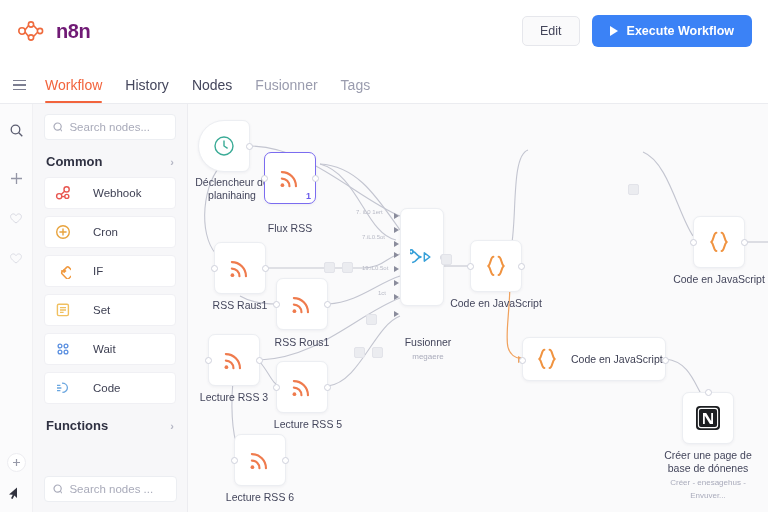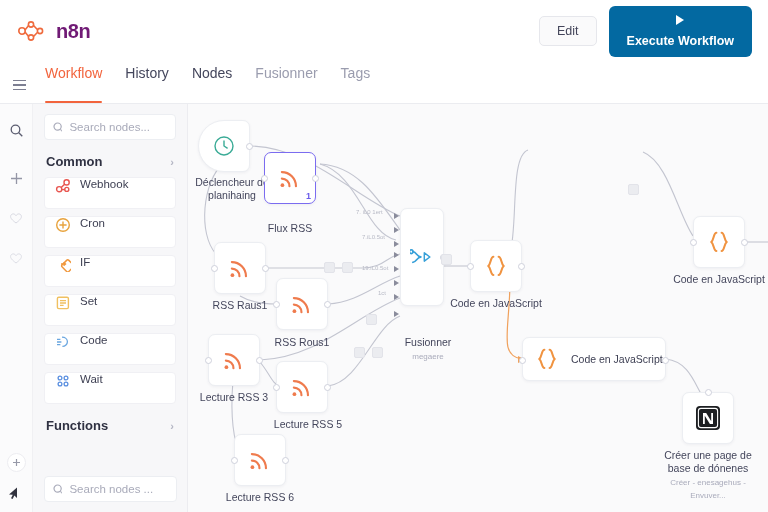--- a/index.html
+++ b/index.html
@@ -20,42 +20,41 @@
   .logo-wrap { display: flex; align-items: center; gap: 9px; margin-left: 17px; }
   .logo-mark { width: 30px; height: 26px; position: relative; }
   .logo-text { font-size: 20px; font-weight: 700; color: #701a75; letter-spacing: -0.4px; }
   .topbar-right { margin-left: auto; display: flex; align-items: center; gap: 12px; margin-right: 16px; }
   .btn-edit {
     background: #fafafb; border: 1px solid #e6e7ec; border-radius: 5px;
     font-size: 12.5px; color: #43455a; padding: 7px 17px; cursor: pointer;
     font-family: "Liberation Sans", sans-serif;
   }
   .btn-exec {
-    background: #0369a1; border: none; border-radius: 6px;
+    background: #3b82f6; border: none; border-radius: 6px;
     font-size: 12.5px; color: #fff; padding: 9px 18px; cursor: pointer;
     display: flex; align-items: center; gap: 9px; font-weight: 600;
     font-family: "Liberation Sans", sans-serif;
-    flex-direction: column;
   }
   .play-tri {
     width: 0; height: 0; border-left: 8px solid #fff;
     border-top: 5px solid transparent; border-bottom: 5px solid transparent;
   }
 
   
   .tabbar {
     position: absolute; top: 62px; left: 0; width: 768px; height: 42px;
     background: #fff; border-bottom: 1px solid #ebecf0;
     display: flex; align-items: flex-end; z-index: 29;
   }
   .hamburger { width: 34px; display: flex; flex-direction: column; gap: 3px;
     align-items: center; margin-left: 2px; margin-bottom: 13px; cursor: pointer; }
   .hamburger i { display: block; width: 13px; height: 1.5px; background: #7d7f92; }
   .tabs { display: flex; align-items: flex-end; gap: 23px; margin-left: 9px; }
-  .tab { font-size: 14px; color: #9a9cae; padding-bottom: 22px; cursor: pointer;
+  .tab { font-size: 14px; color: #9a9cae; padding-bottom: 10px; cursor: pointer;
     position: relative; white-space: nowrap; }
   .tab.active { color: #f2643d; }
   .tab.strong { color: #44465c; }
   .tab.active::after {
     content: ""; position: absolute; left: 0; right: 0; bottom: 0;
     height: 2.5px; background: #f2643d; border-radius: 2px;
   }
 
   
   .rail {
@@ -84,21 +83,21 @@
     background: transparent; width: 100%; font-family: "Liberation Sans", sans-serif;
   }
   .search-box input::placeholder { color: #a9abba; }
   .cat-head {
     display: flex; align-items: center; justify-content: space-between;
     font-size: 13px; color: #2f3142; font-weight: 700;
     margin: 14px 2px 8px 2px; cursor: pointer;
   }
   .chev { color: #b4b6c4; font-size: 11px; }
   .node-item {
-    display: flex; gap: 9px;
+    display: flex; align-items: center; gap: 22px;
     background: #fff; border: 1px solid #f0f0f4; border-radius: 4px;
     height: 32px; padding: 0 10px; margin-bottom: 7px; cursor: pointer;
   }
   .node-item .label { font-size: 11.5px; color: #3d3f52; }
   .panel-bottom-search { position: absolute; left: 11px; bottom: 10px; width: 133px; }
 
   
   .canvas {
     position: absolute; top: 104px; left: 188px;
     width: 580px; height: 408px; background: #fafafb;
@@ -290,38 +289,38 @@
     <div class="node-item">
       <svg width="16" height="16" viewBox="0 0 16 16">
         <rect x="2.4" y="2.2" width="11" height="11.4" rx="1.4" fill="none" stroke="#f0c060" stroke-width="1.4"></rect>
         <path d="M5 5.6h6M5 8h6M5 10.4h3.6" stroke="#f0c060" stroke-width="1.3"></path>
         </svg>
       <span class="label">Set</span>
     </div>
 
     <div class="node-item">
       <svg width="16" height="16" viewBox="0 0 16 16">
-        <g fill="none" stroke="#6aa6e0" stroke-width="1.3">
-          <path d="M7 3.2c3 0 5.4 2 5.4 4.6 0 2.5-2.2 4.6-5 4.6"></path>
-          <path d="M2 5.4h3.4M2 8h4.4M2 10.6h3.4"></path>
-          </g>
-        </svg>
-      <span class="label">Code</span>
-    </div>
-
-    <div class="node-item">
-      <svg width="16" height="16" viewBox="0 0 16 16">
         <g fill="none" stroke="#5a8fe0" stroke-width="1.3">
           <circle cx="5" cy="5" r="1.9"></circle>
             <circle cx="11" cy="5" r="1.9"></circle>
           <circle cx="5" cy="11" r="1.9"></circle>
             <circle cx="11" cy="11" r="1.9"></circle>
           </g>
         </svg>
       <span class="label">Wait</span>
+    </div>
+
+    <div class="node-item">
+      <svg width="16" height="16" viewBox="0 0 16 16">
+        <g fill="none" stroke="#6aa6e0" stroke-width="1.3">
+          <path d="M7 3.2c3 0 5.4 2 5.4 4.6 0 2.5-2.2 4.6-5 4.6"></path>
+          <path d="M2 5.4h3.4M2 8h4.4M2 10.6h3.4"></path>
+          </g>
+        </svg>
+      <span class="label">Code</span>
     </div>
 
     <div class="cat-head">
       <span>Functions</span>
       <span class="chev">›</span>
     </div>
 
     <div class="panel-bottom-search">
       <div class="search-box">
         <svg width="11" height="11">

